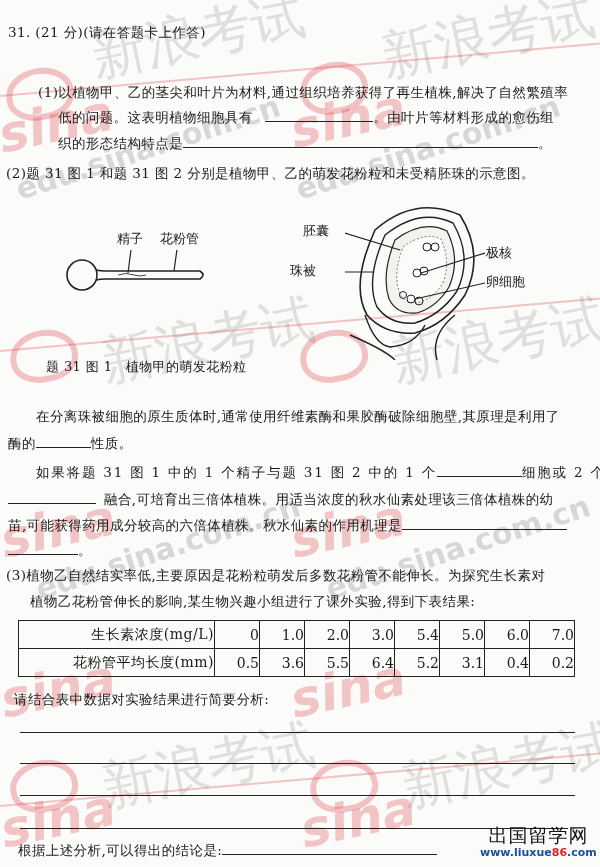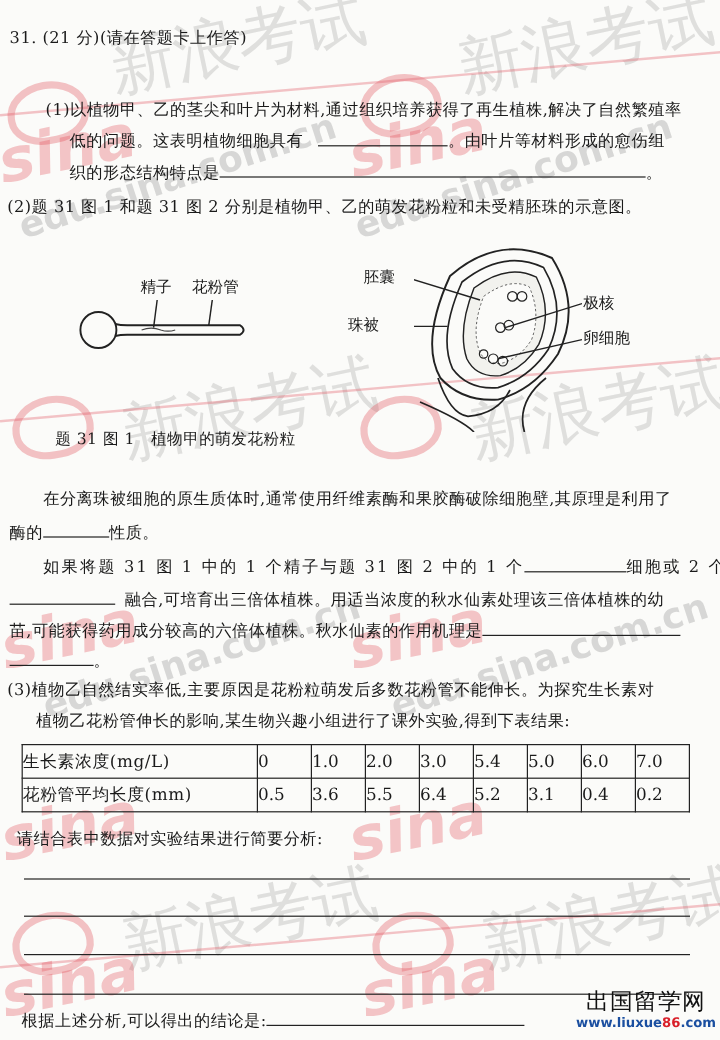--- a/index.html
+++ b/index.html
@@ -16,21 +16,21 @@
   .wm-edu { color: rgba(150,150,150,0.35); font-size: 30px; font-weight: bold; transform: rotate(-18deg); }
   .wm-line { position: absolute; height: 1.5px; background: rgba(225,90,100,0.35); transform-origin: left center; }
   .wm-eye { position: absolute; width: 56px; height: 40px; border: 6px solid rgba(225,70,80,0.32); border-radius: 50% 50% 45% 45%; transform: rotate(-10deg); }
 
   .content { position: absolute; inset: 0; z-index: 1; }
   .t { position: absolute; font-size: 13.5px; line-height: 18px; white-space: nowrap; letter-spacing: 0.4px; }
   .blank { display: inline-block; border-bottom: 1.2px solid #222; height: 14px; vertical-align: baseline; }
   .rule { position: absolute; left: 20px; height: 0; border-top: 1.3px solid #222; }
 
   table.data { position: absolute; left: 18px; top: 620px; border-collapse: collapse; font-size: 14px; }
-  table.data td { border: 1.4px solid #222; height: 27px; text-align: left; padding: 0; }
+  table.data td { border: 1.4px solid #222; height: 27px; text-align: right; padding: 0; }
   table.data td.hdr { width: 195px; letter-spacing: 0.5px; }
   table.data td.val { width: 44px; }
 
   .fig { position: absolute; }
   .label { position: absolute; font-size: 13px; white-space: nowrap; }
 
   .brand { position: absolute; left: 480px; top: 824px; text-align: center; }
   .brand-cn { font-family: "DejaVu Sans", sans-serif; font-size: 19px; color: #111; letter-spacing: 1px; line-height: 22px; }
   .brand-url { font-family: "DejaVu Sans", sans-serif; font-size: 11px; color: #1b4fa0; line-height: 13px; font-weight: bold; }
   .brand-url .hl { color: #d9202a; }

